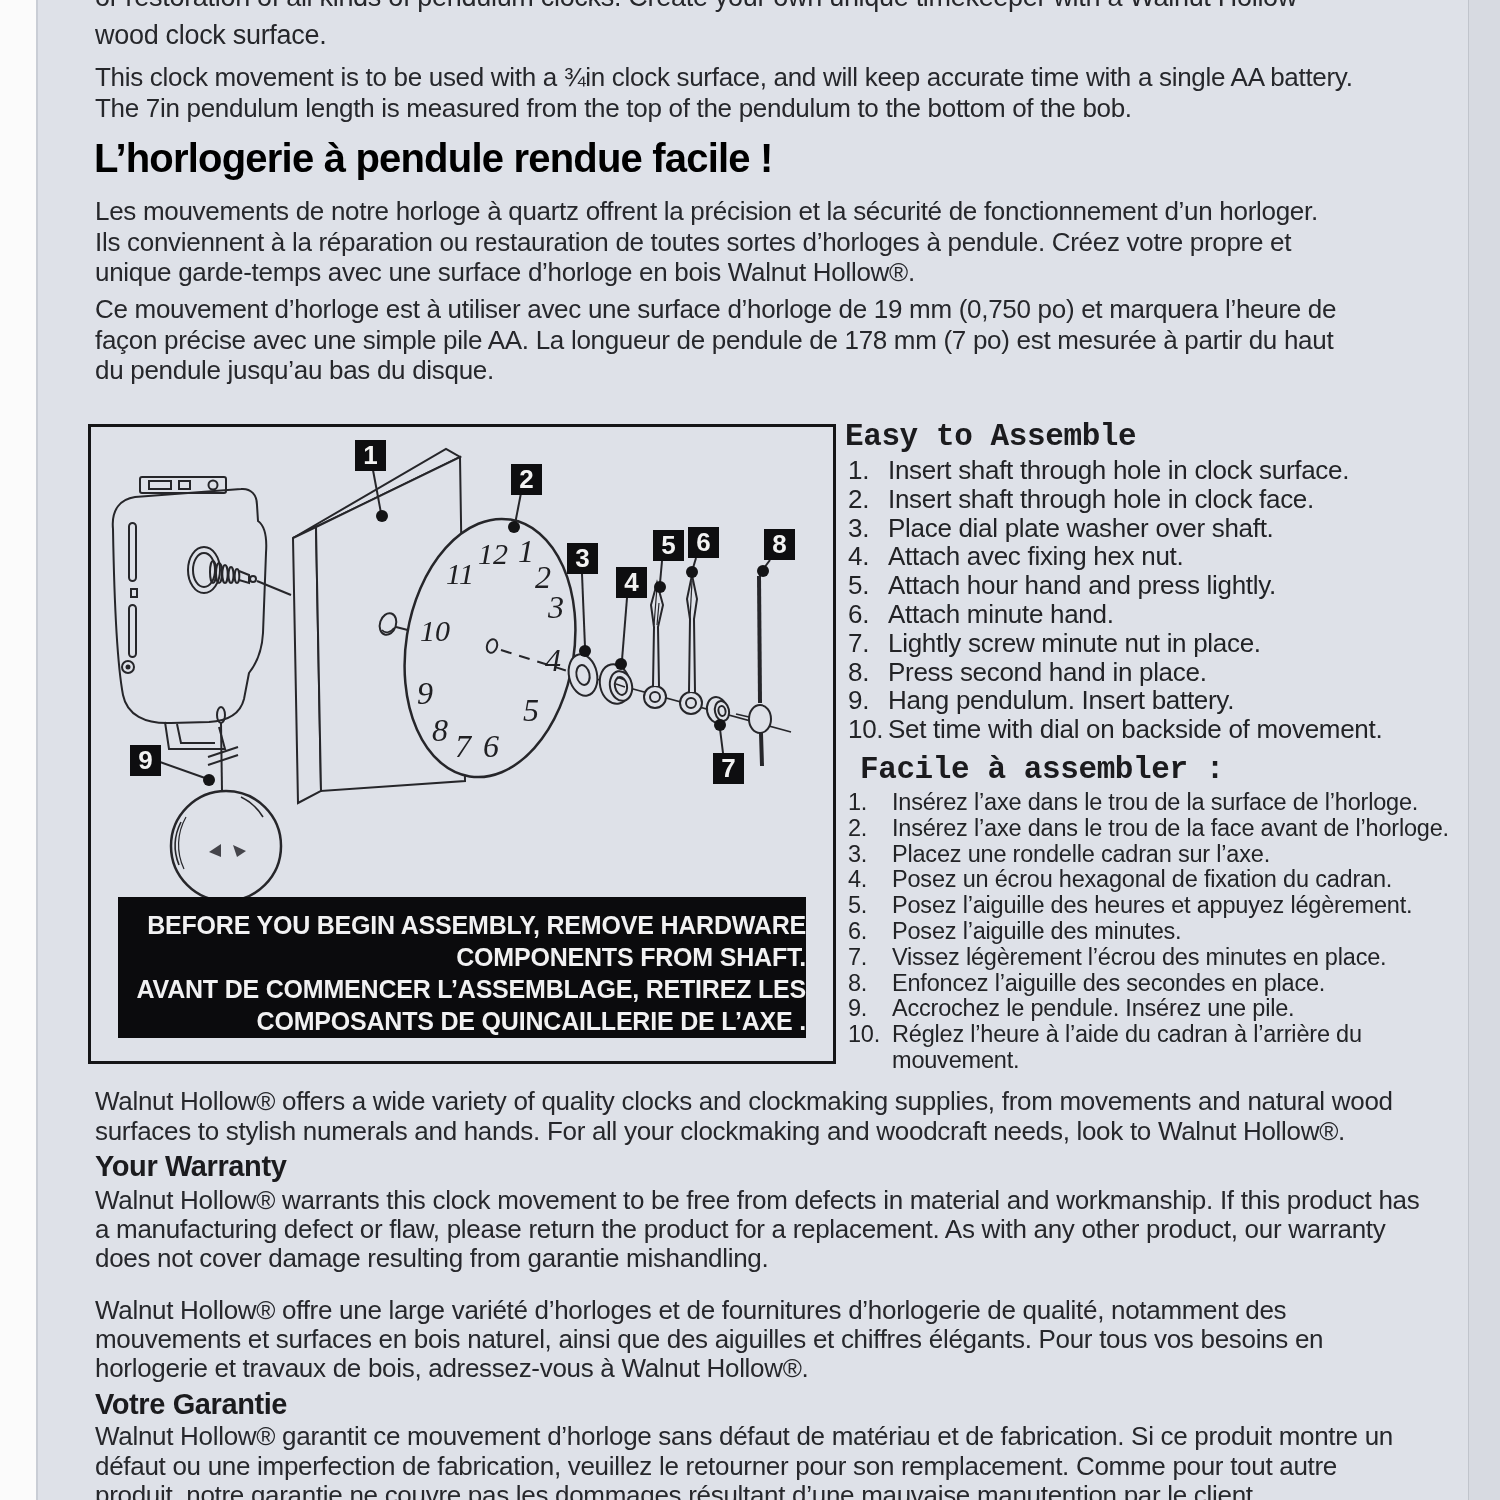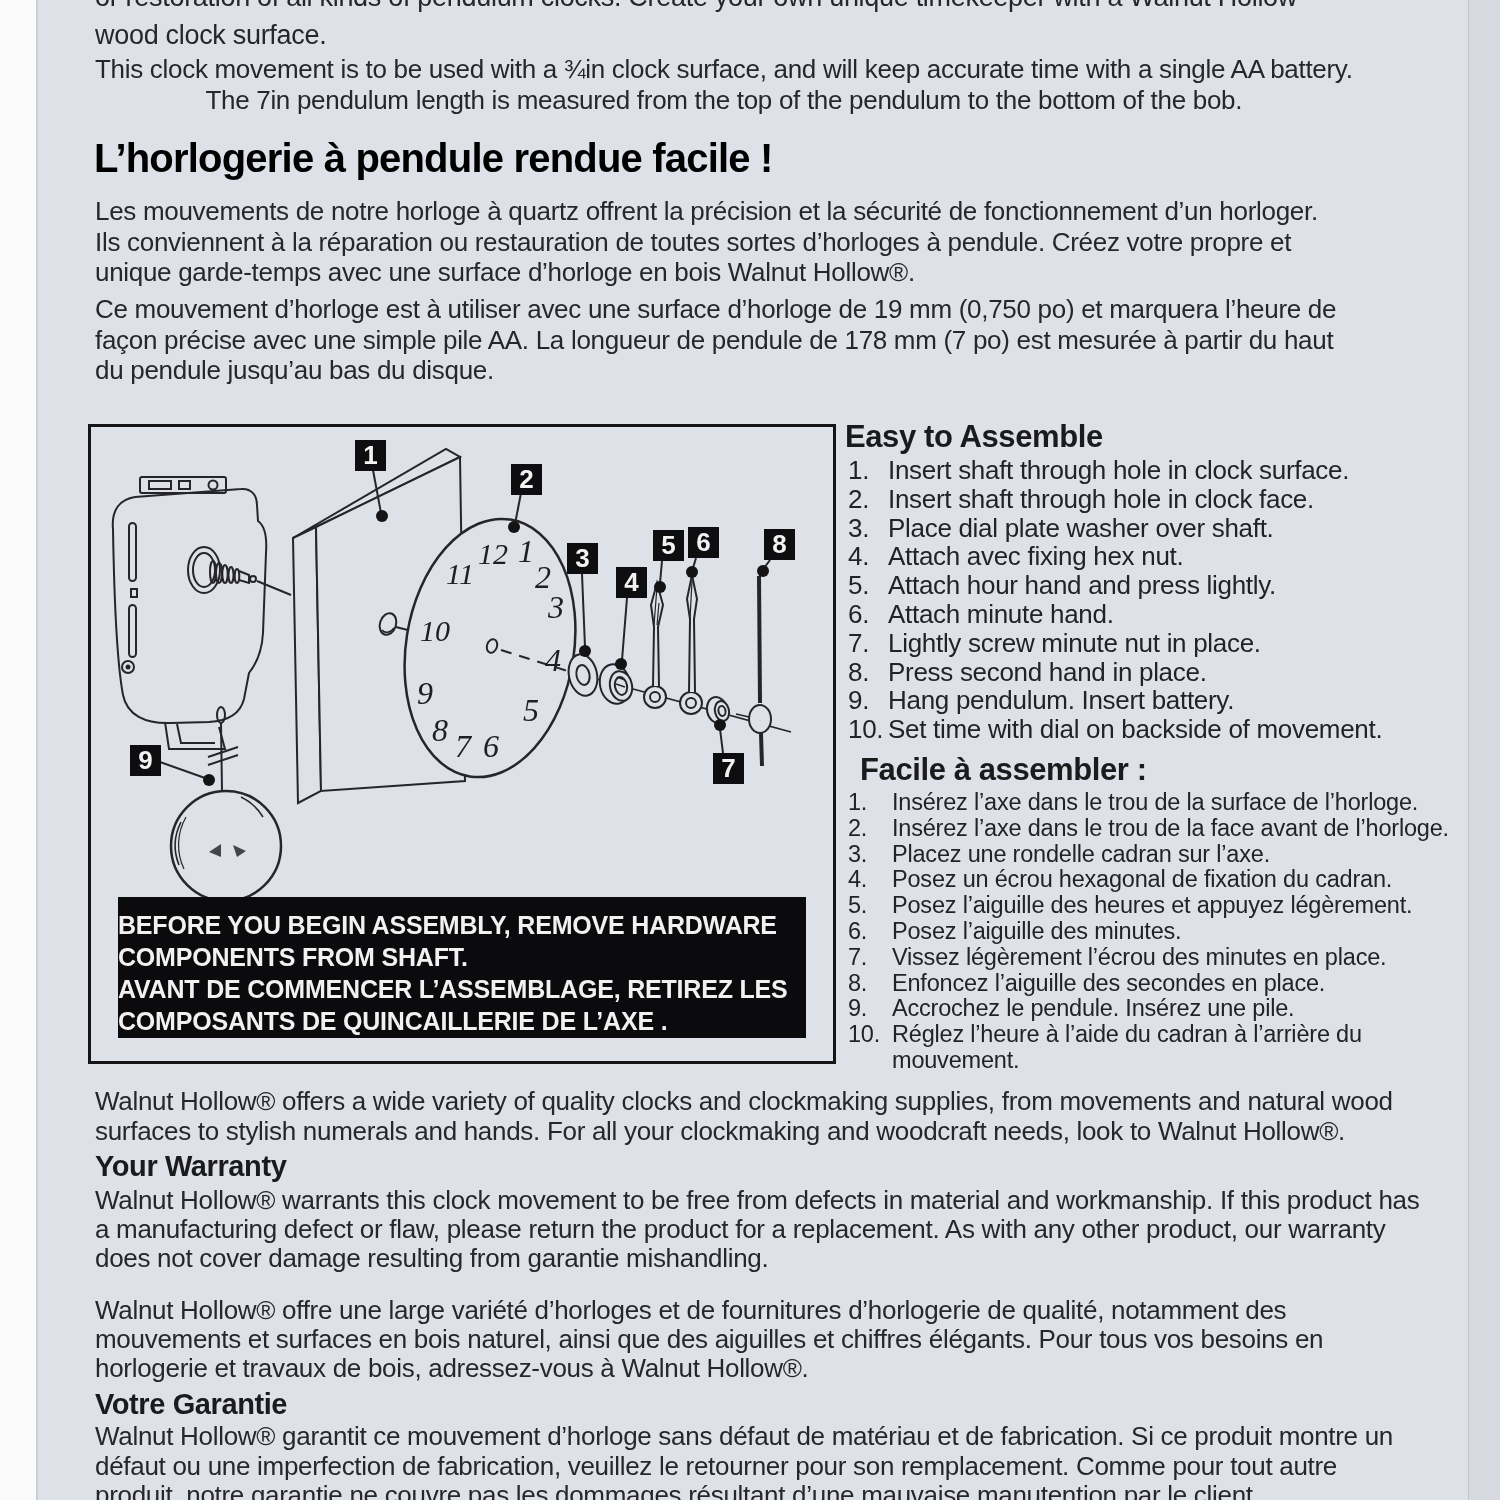--- a/index.html
+++ b/index.html
@@ -16,53 +16,53 @@
   }
   .right-strip{
     position:absolute;left:1468px;top:0;width:32px;height:1500px;
     background:#d7dae1;border-left:1px solid #c0c4cc;
   }
   .abs{position:absolute;}
   .line{display:block;white-space:nowrap;}
   .body-text{font-size:26px;line-height:31px;letter-spacing:-0.3px;color:#26272b;}
   .fr-intro{font-size:26px;line-height:30.5px;letter-spacing:-0.3px;color:#26272b;}
   .h1{font-size:40px;font-weight:700;letter-spacing:-0.8px;color:#000000;}
-  .h2{font-size:31px;font-weight:700;letter-spacing:-0.4px;color:#1b1b1e;}
+  .h2{font-size:31px;font-weight:700;letter-spacing:-0.4px;color:#1b1b1e;font-family:Liberation Mono, monospace;}
   .h3{font-size:29px;font-weight:700;letter-spacing:-0.4px;color:#1b1b1e;}
   .steps-en{font-size:26px;line-height:28.8px;letter-spacing:-0.3px;}
   .steps-fr{font-size:23.5px;line-height:25.8px;letter-spacing:-0.2px;}
   .step-row{display:flex;}
   .steps-en .n{width:40px;flex:0 0 40px;}
   .steps-fr .n{width:44px;flex:0 0 44px;}
   .diagram-box{
     position:absolute;left:88px;top:424px;width:748px;height:640px;
     border:3px solid #151517;box-sizing:border-box;background:#dee1e8;
   }
   .warn-box{
     position:absolute;left:27px;top:470px;width:688px;height:141px;
-    background:#0b0b0d;text-align:left;box-sizing:border-box;padding-top:12px;
+    background:#0b0b0d;text-align:right;box-sizing:border-box;padding-top:12px;
   }
   .warn-box .line{
     color:#f1f1f2;font-weight:700;font-size:25px;line-height:32px;letter-spacing:-0.2px;white-space:nowrap;
   }
   svg text.lbl{font-family:"Liberation Sans",sans-serif;font-weight:700;font-size:26px;fill:#f2f2f2;}
   svg text.dialnum{font-family:"Liberation Serif",serif;font-style:italic;fill:#202023;}
 </style>
 </head>
 <body>
 
 <div class="paper"></div>
 <div class="right-strip"></div>
 
 <div class="abs body-text" style="left:95px;top:-22px;line-height:38px;font-size:27px;">
   <span class="line">or restoration of all kinds of pendulum clocks. Create your own unique timekeeper with a Walnut Hollow</span>
   <span class="line">wood clock surface.</span>
 </div>
 
-<div class="abs body-text" style="left:95px;top:54px;text-align:center;">
+<div class="abs body-text" style="left:95px;top:62px;">
   <span class="line">This clock movement is to be used with a ¾in clock surface, and will keep accurate time with a single AA battery.</span>
   <span class="line">The 7in pendulum length is measured from the top of the pendulum to the bottom of  the bob.</span>
 </div>
 
 <div class="abs h1" style="left:94px;top:136px;">L’horlogerie à pendule rendue facile !</div>
 
 <div class="abs fr-intro" style="left:95px;top:196px;">
   <span class="line">Les mouvements de notre horloge à quartz offrent la précision et la sécurité de fonctionnement d’un horloger.</span>
   <span class="line">Ils conviennent à la réparation ou restauration de toutes sortes d’horloges à pendule. Créez votre propre et</span>
   <span class="line">unique garde-temps avec une surface d’horloge en bois Walnut Hollow®.</span>

